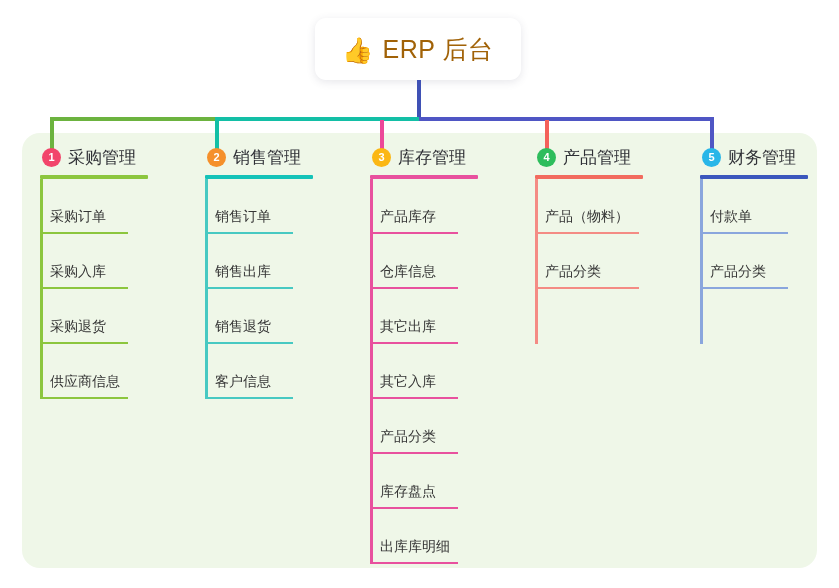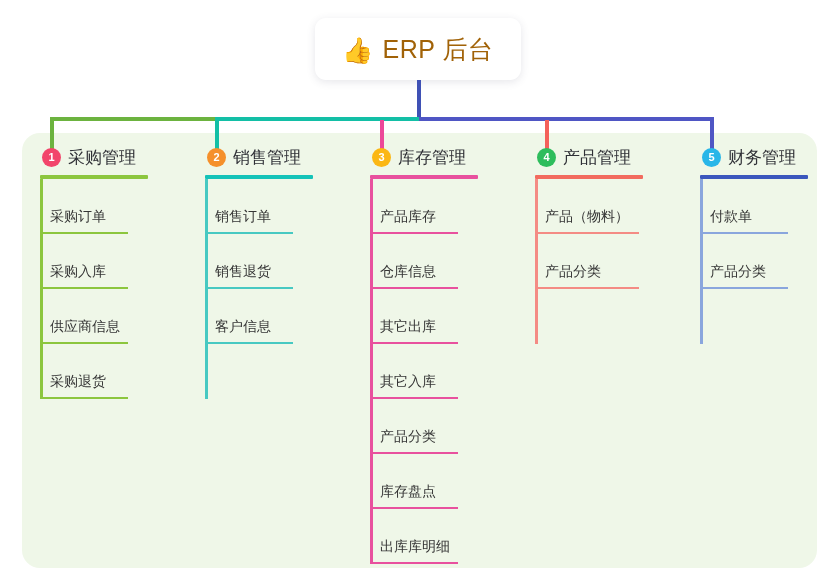--- a/index.html
+++ b/index.html
@@ -184,42 +184,46 @@
           <div class="spine" style="background: rgb(140, 198, 62); height: 220px;"></div>
           <div class="item">
             <span class="item-label">采购订单</span>
             <div class="item-rule" style="width: 88px; background: rgb(140, 198, 62);"></div>
           </div>
           <div class="item">
             <span class="item-label">采购入库</span>
             <div class="item-rule" style="width: 88px; background: rgb(140, 198, 62);"></div>
           </div>
           <div class="item">
+            <span class="item-label">采购退货</span>
+            <div class="item-rule" style="width: 88px; background: rgb(140, 198, 62);"></div>
+          </div>
+          <div class="item">
             <span class="item-label">供应商信息</span>
             <div class="item-rule" style="width: 88px; background: rgb(140, 198, 62);"></div>
           </div>
-          <div class="item">
-            <span class="item-label">采购退货</span>
-            <div class="item-rule" style="width: 88px; background: rgb(140, 198, 62);"></div>
-          </div>
         </div>
       </div>
       <div class="column" style="left: 205px;">
         <div class="col-head">
           <span class="badge" style="background: rgb(245, 144, 43);">2</span>
           <span class="col-title">销售管理</span>
         </div>
         <div class="head-rule" style="width: 108px; background: rgb(20, 195, 184);"></div>
         <div class="items">
           <div class="spine" style="background: rgb(71, 201, 194); height: 220px;"></div>
           <div class="item">
             <span class="item-label">销售订单</span>
             <div class="item-rule" style="width: 88px; background: rgb(71, 201, 194);"></div>
           </div>
           <div class="item">
+            <span class="item-label">销售出库</span>
+            <div class="item-rule" style="width: 88px; background: rgb(71, 201, 194);"></div>
+          </div>
+          <div class="item">
             <span class="item-label">销售退货</span>
             <div class="item-rule" style="width: 88px; background: rgb(71, 201, 194);"></div>
           </div>
           <div class="item">
             <span class="item-label">客户信息</span>
             <div class="item-rule" style="width: 88px; background: rgb(71, 201, 194);"></div>
           </div>
         </div>
       </div>
       <div class="column" style="left: 370px;">

